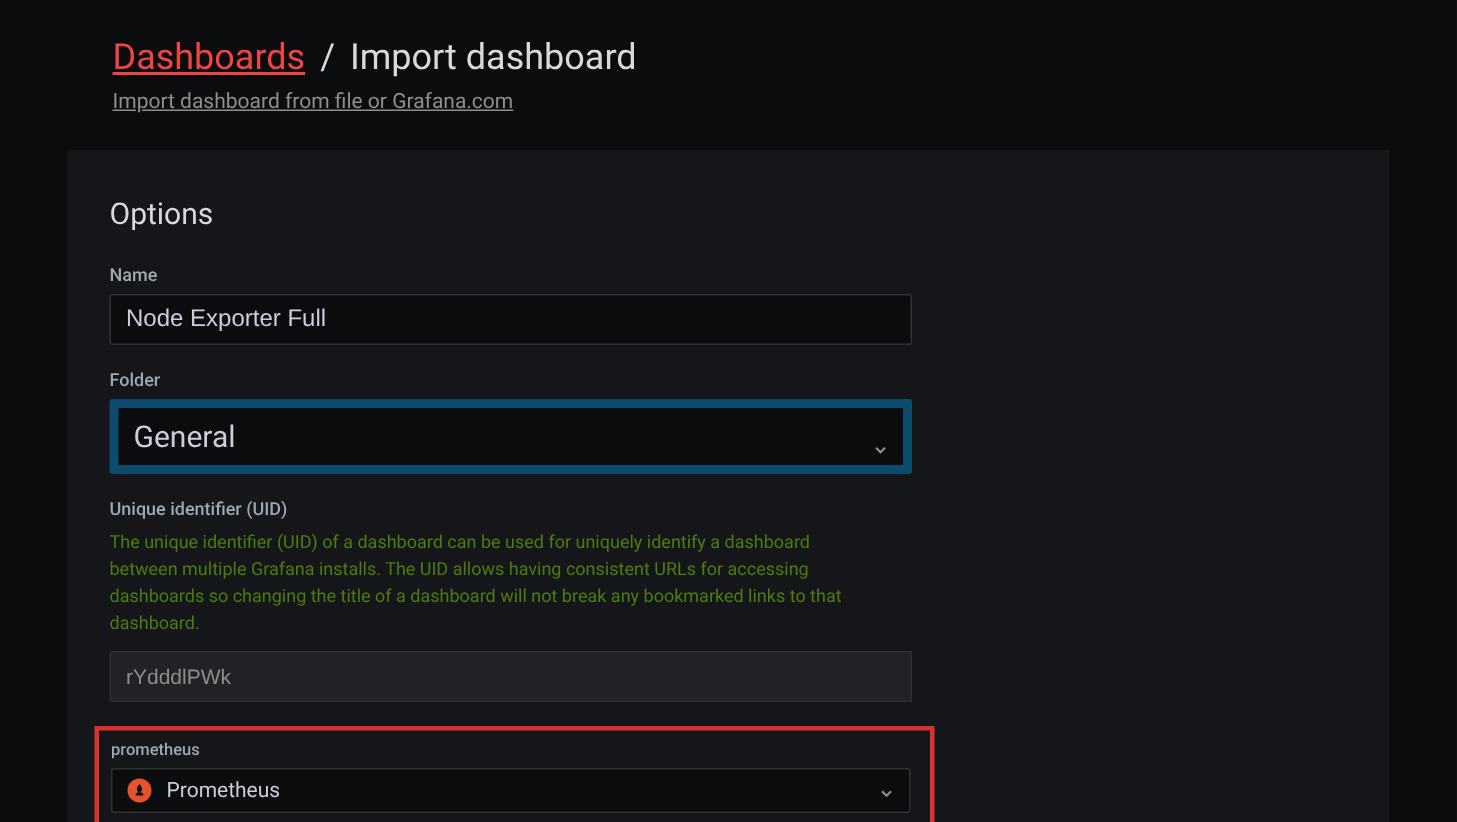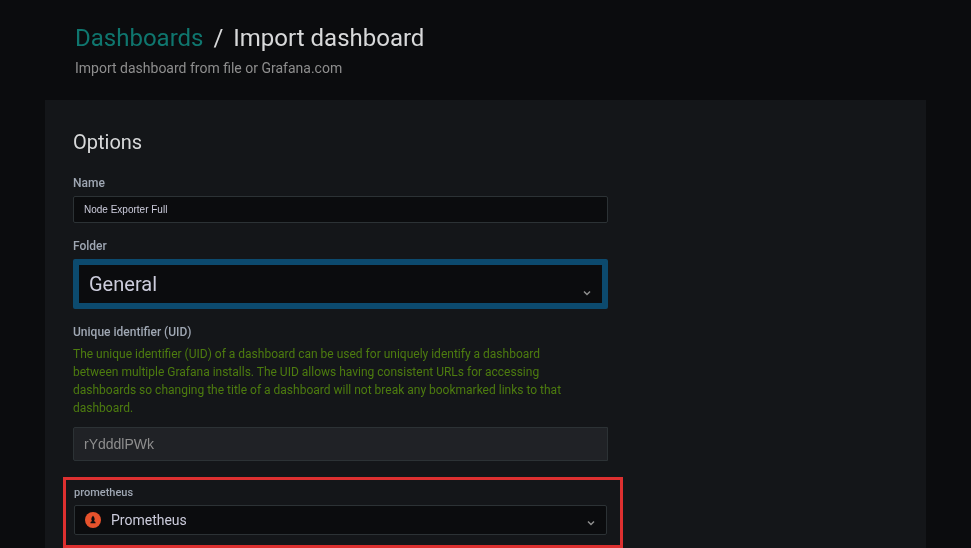--- a/index.html
+++ b/index.html
@@ -19,34 +19,36 @@
     .page-header {
       padding: 24px 0 0 75px;
     }
     .breadcrumb {
       font-size: 24px;
       font-weight: 400;
       color: #d8d9da;
       margin-bottom: 8px;
     }
     .breadcrumb-link {
-      color: #0f766e;
+      color: #ef4444;
+      text-decoration: underline;
       cursor: pointer;
     }
     .breadcrumb-separator {
       color: #d8d9da;
       margin: 0 4px;
     }
     .breadcrumb-current {
       color: #d8d9da;
     }
     .subtitle {
       color: #8e8e8e;
       font-size: 14px;
       margin-bottom: 24px;
+      text-decoration: underline;
     }
     .content-panel {
       background-color: #141619;
       margin: 0 45px 0 45px;
       padding: 24px 28px;
       min-height: 450px;
     }
     .options-title {
       font-size: 20px;
       font-weight: 400;
@@ -63,21 +65,21 @@
       color: #9fa7b3;
       font-weight: 500;
       margin-bottom: 6px;
     }
     .form-input {
       width: 535px;
       background-color: #0b0c0e;
       border: 1px solid #2c3235;
       color: #ccccdc;
       padding: 7px 10px;
-      font-size: 10px;
+      font-size: 16px;
       border-radius: 2px;
       outline: none;
     }
     .form-select {
       width: 535px;
       background-color: #0b0c0e;
       border: 6px solid #0c4a6e;
       color: #ccccdc;
       padding: 7px 10px;
       font-size: 20px;

